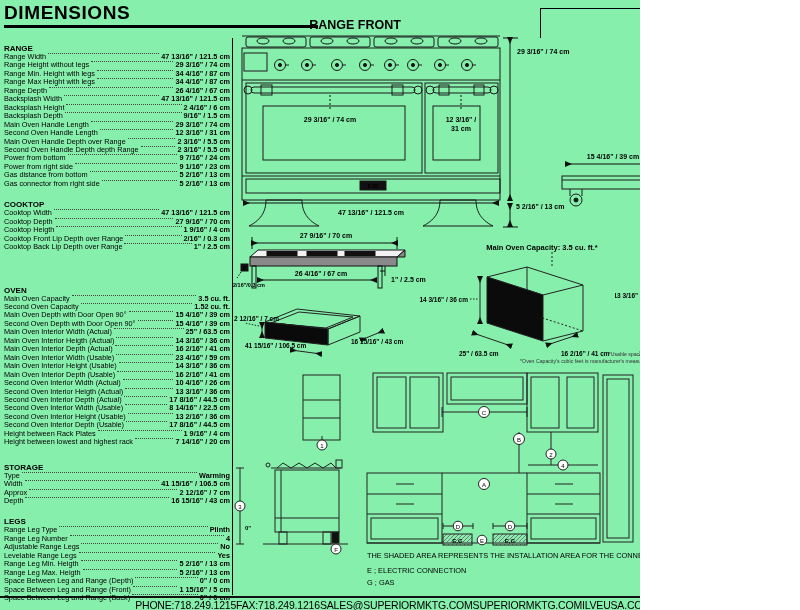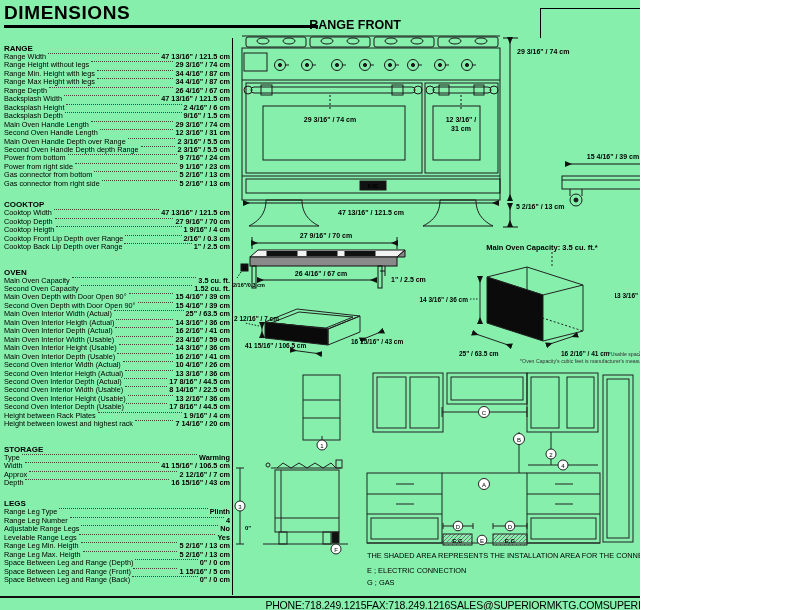--- a/index.html
+++ b/index.html
@@ -30,21 +30,21 @@
              font-size:5.2px;line-height:6.5px;color:#333}
   
   .dim-table-wrap{position:absolute;left:651px;top:368px;width:147px}
   table.dims{border-collapse:collapse;width:100%;font-size:5.2px;line-height:6.2px}
   table.dims th,table.dims td{border:1px solid #999;padding:2.5px 2px;vertical-align:top;text-align:left}
   table.dims th{font-weight:bold}
   .tc-id{width:8px;text-align:center}
   .tc-dim{width:42px}
   
   .footer{position:absolute;left:0;top:596px;width:800px;box-sizing:border-box;
-          border-top:2px solid #111;display:flex;justify-content:flex-end;
+          border-top:2px solid #111;display:flex;justify-content:center;
           padding:1px 19px 0 5px;font-size:10.5px;letter-spacing:-.2px}
 </style>
 </head>
 <body>
 
 <div class="page">
 
   <div class="left-col">
     <div class="doc-title">DIMENSIONS</div>
 
@@ -115,21 +115,21 @@
             <span class="spec-label">Power from bottom</span>
             <span class="spec-dots"></span>
             <span class="spec-value">9 7/16" / 24 cm</span>
           </div>
           <div class="spec-row">
             <span class="spec-label">Power from right side</span>
             <span class="spec-dots"></span>
             <span class="spec-value">9 1/16" / 23 cm</span>
           </div>
           <div class="spec-row">
-            <span class="spec-label">Gas connector from bottom</span>
+            <span class="spec-label">Gas distance from bottom</span>
             <span class="spec-dots"></span>
             <span class="spec-value">5 2/16" / 13 cm</span>
           </div>
           <div class="spec-row">
             <span class="spec-label">Gas connector from right side</span>
             <span class="spec-dots"></span>
             <span class="spec-value">5 2/16" / 13 cm</span>
           </div>
         </div>
     </div>
@@ -156,21 +156,21 @@
             <span class="spec-dots"></span>
             <span class="spec-value">2/16" / 0.3 cm</span>
           </div>
           <div class="spec-row">
             <span class="spec-label">Cooktop Back Lip Depth over Range</span>
             <span class="spec-dots"></span>
             <span class="spec-value">1" / 2.5 cm</span>
           </div>
         </div>
     </div>
-    <div class="sec" style="margin-top:16px">
+    <div class="sec" style="margin-top:34px">
       <div class="sec-title">OVEN</div>
       <div>
           <div class="spec-row">
             <span class="spec-label">Main Oven Capacity</span>
             <span class="spec-dots"></span>
             <span class="spec-value">3.5 cu. ft.</span>
           </div>
           <div class="spec-row">
             <span class="spec-label">Second Oven Capacity</span>
             <span class="spec-dots"></span>

